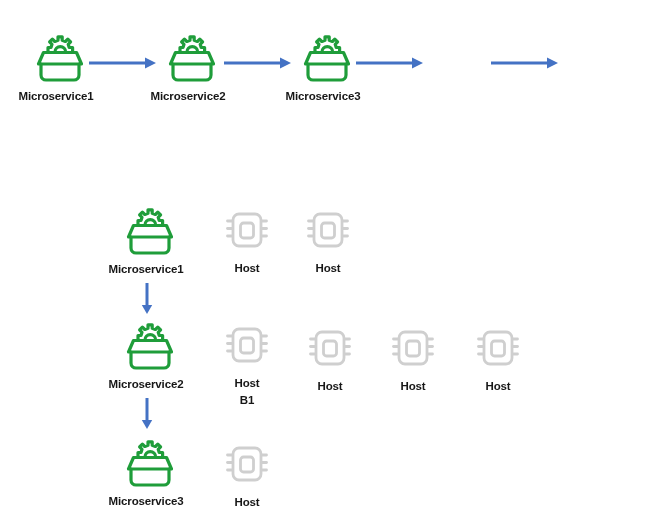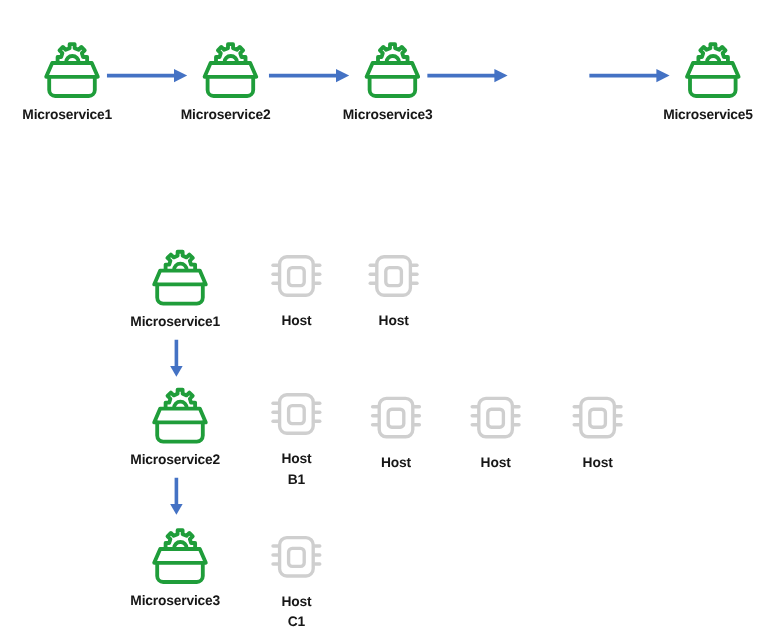--- a/index.html
+++ b/index.html
@@ -95,33 +95,20 @@
           <path d="M30.0 26.0 a5.3 5.3 0 0 1 10.6 0"></path>
           <path d="M18.5 26.5 L51.5 26.5 L56.5 38.0 L13.5 38.0 Z"></path>
           <path d="M16.0 38.0 L16.0 49.0 a5.0 5.0 0 0 0 5.0 5.0 L49.0 54.0 a5.0 5.0 0 0 0 5.0 -5.0 L54.0 38.0"></path>
         </g>
       </svg>
     </span>
     <div class="label">Microservice3</div>
   </div>
 
 
-  <div class="node" style="left:540px; top:26px;">
-    <span class="icon-wrap">
-      <svg width="62" height="62" viewBox="0 0 62 62" xmlns="http://www.w3.org/2000/svg">
-        <g fill="none" stroke="#1f9d3a" stroke-width="3.2" stroke-linejoin="round" stroke-linecap="round">
-          <path d="M23.0 26.0 L23.0 21.5 L26.0 21.5 L27.0 18.3 L24.6 15.9 L27.4 13.1 L29.8 15.5 L33.0 14.2 L33.0 10.8 L37.2 10.8 L37.2 14.2 L40.4 15.5 L42.8 13.1 L45.6 15.9 L43.2 18.3 L44.2 21.5 L47.6 21.5 L47.6 26.0"></path>
-          <path d="M30.0 26.0 a5.3 5.3 0 0 1 10.6 0"></path>
-          <path d="M18.5 26.5 L51.5 26.5 L56.5 38.0 L13.5 38.0 Z"></path>
-          <path d="M16.0 38.0 L16.0 49.0 a5.0 5.0 0 0 0 5.0 5.0 L49.0 54.0 a5.0 5.0 0 0 0 5.0 -5.0 L54.0 38.0"></path>
-        </g>
-      </svg>
-    </span>
-    <div class="label">Microservice5</div>
-  </div>
 
   <div class="arrow-h" style="left:89px; top:56px;">
     <svg width="68" height="14" viewBox="0 0 68 14" xmlns="http://www.w3.org/2000/svg">
       <g>
         <line x1="0" y1="7" x2="57" y2="7" stroke="#4472c4" stroke-width="3"></line>
         <polygon points="56,1.5 67,7 56,12.5" fill="#4472c4"></polygon>
       </g>
     </svg>
   </div>
 
@@ -330,16 +317,15 @@
           <line x1="8.5" y1="18" x2="13.5" y2="18"></line>
           <line x1="8.5" y1="25.5" x2="13.5" y2="25.5"></line>
           <line x1="8.5" y1="33" x2="13.5" y2="33"></line>
           <line x1="42.5" y1="18" x2="47.5" y2="18"></line>
           <line x1="42.5" y1="25.5" x2="47.5" y2="25.5"></line>
           <line x1="42.5" y1="33" x2="47.5" y2="33"></line>
         </g>
       </svg>
     </span>
     <div class="label two-line">Host</div>
-    <div class="label two-line">C1</div>
   </div>
 
 </div>
 
 </body></html>

